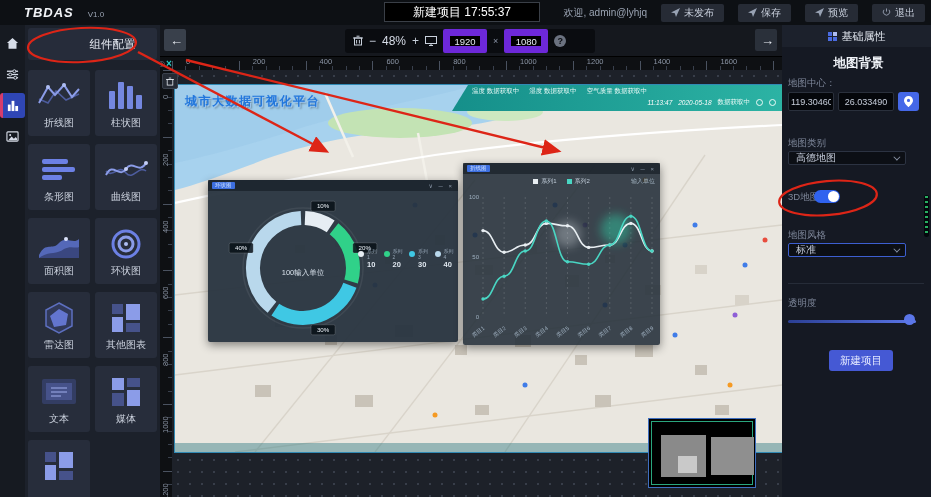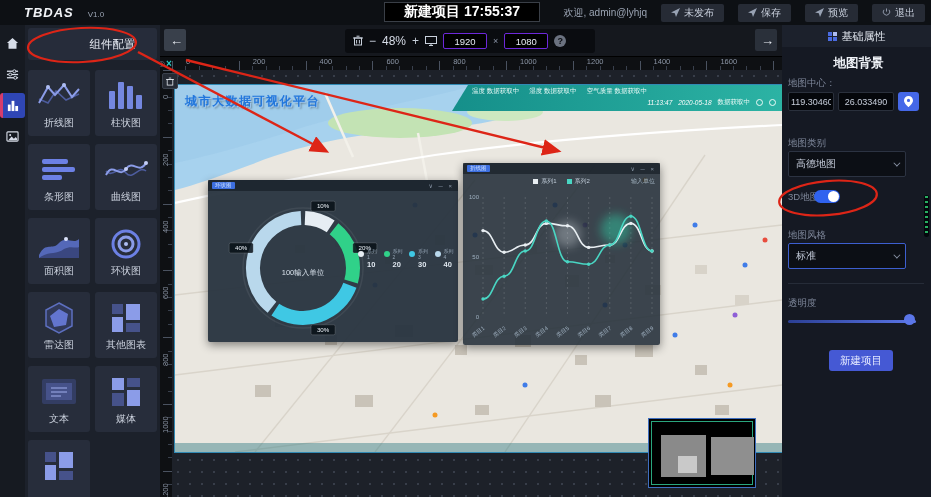--- a/index.html
+++ b/index.html
@@ -4,21 +4,21 @@
 <style>
   html,body{margin:0;padding:0;background:#0b0d11;}
   *{box-sizing:border-box;font-family:"Liberation Sans","DejaVu Sans",sans-serif;}
   .stage{position:relative;width:931px;height:497px;overflow:hidden;background:#14171d;color:#cfd6e0;}
 
   
   .topbar{position:absolute;left:0;top:0;width:931px;height:25px;background:#0d1014;display:flex;align-items:center;z-index:30;}
   .brand{position:absolute;left:24px;top:3px;}
   .brand .nm{font-style:italic;font-weight:bold;font-size:13px;color:#f2f4f8;letter-spacing:1px;}
   .brand .vs{font-size:8px;color:#9aa3b2;margin-left:14px;}
-  .project-box{position:absolute;left:384px;top:2px;width:156px;height:20px;background:#000;border:1px solid #3a3f47;color:#fff;font-weight:bold;font-size:14px;display:flex;align-items:center;justify-content:center;cursor:pointer;}
+  .project-box{position:absolute;left:384px;top:2px;width:156px;height:20px;background:#000;border:1px solid #3a3f47;color:#fff;font-weight:normal;font-size:12px;display:flex;align-items:center;justify-content:center;cursor:pointer;}
   .tb-right{position:absolute;right:6px;top:0;height:25px;display:flex;align-items:center;gap:14px;}
   .welcome{font-size:10px;color:#9aa3b2;}
   .tb-btn{display:flex;align-items:center;gap:4px;height:18px;padding:0 10px;background:#262b35;border:none;border-radius:2px;color:#c7cedb;font-size:10px;cursor:pointer;}
   .tb-btn svg{flex:none;}
 
   
   .rail{position:absolute;left:0;top:25px;width:25px;height:472px;background:#161a21;z-index:20;}
   .rail-item{position:relative;width:25px;height:25px;display:flex;align-items:center;justify-content:center;cursor:pointer;margin-top:6px;}
   .rail-item.active{background:linear-gradient(90deg,#d63d6c 0 3px,#2f46b5 3px);border-radius:3px;}
 
@@ -32,21 +32,21 @@
 
   
   .canvas-col{position:absolute;left:160px;top:25px;width:622px;height:472px;background:#111418;z-index:10;}
   .c-toolbar{position:absolute;left:0;top:0;width:622px;height:32px;background:#15181e;border-bottom:1px solid #000;}
   .nav-btn{position:absolute;top:4px;width:22px;height:22px;border:none;border-radius:2px;color:#e8ecf2;font-size:13px;cursor:pointer;}
   .nav-back{left:4px;background:#39404b;}
   .nav-fwd{right:5px;background:#2a303a;}
   .tool-group{position:absolute;left:185px;top:4px;width:250px;height:24px;background:#0a0c10;border-radius:3px;display:flex;align-items:center;gap:6px;padding:0 8px;}
   .tgl{color:#c9d1dc;font-size:12px;cursor:pointer;background:none;border:none;padding:0;line-height:1;}
   .zoom-pct{font-size:12px;color:#d7dde8;}
-  .dim-input{width:44px;height:16px;background:#000;border:1px solid #6d28d9;border-radius:2px;color:#e6ebf2;font-size:9.5px;text-align:center;}
+  .dim-input{width:44px;height:24px;background:#000;border:7px solid #6d28d9;border-radius:2px;color:#e6ebf2;font-size:9.5px;text-align:center;}
   .help-dot{width:12px;height:12px;border-radius:50%;background:#6b7280;color:#0a0c10;font-size:9px;font-weight:bold;display:flex;align-items:center;justify-content:center;cursor:pointer;}
 
   .ruler-top{position:absolute;left:12px;top:32px;width:610px;height:13px;background:#0e1013;overflow:hidden;}
   .ruler-top .minor{position:absolute;left:0;bottom:0;width:100%;height:4px;background:repeating-linear-gradient(90deg,#39404d 0 1px,transparent 1px 13.36px);}
   .ruler-top .major{position:absolute;left:0;bottom:0;width:100%;height:9px;background:repeating-linear-gradient(90deg,#4a5260 0 1px,transparent 1px 66.8px);}
   .ruler-top span{position:absolute;top:0;font-size:7.5px;color:#8b95a5;}
   .ruler-left{position:absolute;left:0;top:45px;width:12px;height:427px;background:#0e1013;overflow:hidden;}
   .ruler-left .minor{position:absolute;top:0;right:0;height:100%;width:4px;background:repeating-linear-gradient(180deg,#39404d 0 1px,transparent 1px 13.36px);}
   .ruler-left .major{position:absolute;top:0;right:0;height:100%;width:9px;background:repeating-linear-gradient(180deg,#4a5260 0 1px,transparent 1px 66.8px);}
   .ruler-left span{position:absolute;left:1px;font-size:7.5px;color:#8b95a5;transform:rotate(-90deg);transform-origin:left top;}
@@ -95,21 +95,21 @@
   
   .rpanel{position:absolute;left:782px;top:25px;width:149px;height:472px;background:#151923;z-index:20;}
   .rp-head{position:absolute;left:0;top:0;width:149px;height:22px;background:#1c212c;display:flex;align-items:center;justify-content:center;gap:5px;font-size:11px;color:#e3e8f0;cursor:pointer;}
   .grid-ic{display:grid;grid-template-columns:4px 4px;gap:1px;}
   .grid-ic b{width:4px;height:4px;background:#4a6be0;}
   .grid-ic b:nth-child(2){background:#aebdf2;}
   .rp-title{position:absolute;left:0;top:30px;width:153px;text-align:center;font-size:12.5px;font-weight:bold;color:#f0f3f8;}
   .rp-label{position:absolute;left:6px;font-size:9.5px;color:#7e879a;}
   .coord-input{position:absolute;height:19px;background:#05070b;border:1px solid #2a303c;border-radius:2px;color:#c6cdda;font-size:9px;text-align:center;}
   .pin-btn{position:absolute;left:116px;top:67px;width:21px;height:19px;background:#4568e8;border:none;border-radius:3px;display:flex;align-items:center;justify-content:center;cursor:pointer;}
-  .rp-select{position:absolute;left:6px;width:118px;height:26px;background:#0c0f15;border:1px solid #2c3342;border-radius:2px;display:flex;align-items:center;justify-content:space-between;padding:0 7px;font-size:10px;color:#c3cad8;cursor:pointer;}
+  .rp-select{position:absolute;left:6px;width:118px;height:14px;background:#0c0f15;border:1px solid #2c3342;border-radius:2px;display:flex;align-items:center;justify-content:space-between;padding:0 7px;font-size:10px;color:#c3cad8;cursor:pointer;}
   .chev{width:5px;height:5px;border-right:1px solid #8a93a6;border-bottom:1px solid #8a93a6;transform:rotate(45deg) translateY(-2px);}
   .toggle{position:absolute;left:32px;top:165px;width:26px;height:13px;background:#2f62ef;border-radius:7px;cursor:pointer;}
   .toggle .knob{position:absolute;right:1px;top:1px;width:11px;height:11px;background:#fff;border-radius:50%;}
   .rp-divider{position:absolute;left:6px;top:258px;width:136px;height:1px;background:#262c38;}
   .slider-track{position:absolute;left:6px;top:295px;width:128px;height:3px;border-radius:2px;background:linear-gradient(90deg,#2b3f94,#5b76e8);cursor:pointer;}
   .slider-handle{position:absolute;left:122px;top:289px;width:11px;height:11px;background:#5b76e8;border-radius:50%;cursor:pointer;}
   .del-btn{position:absolute;left:47px;top:325px;width:64px;height:21px;background:#4559d4;border:none;border-radius:3px;color:#e4e9ff;font-size:10.5px;cursor:pointer;}
   .rp-scroll{position:absolute;left:142px;top:170px;width:5px;height:42px;background:#04070c;border-radius:3px;overflow:hidden;cursor:pointer;}
   .rp-scroll::before{content:"";position:absolute;inset:1px;background:repeating-linear-gradient(180deg,#27ae60 0 2px,transparent 2px 5px);}
 

